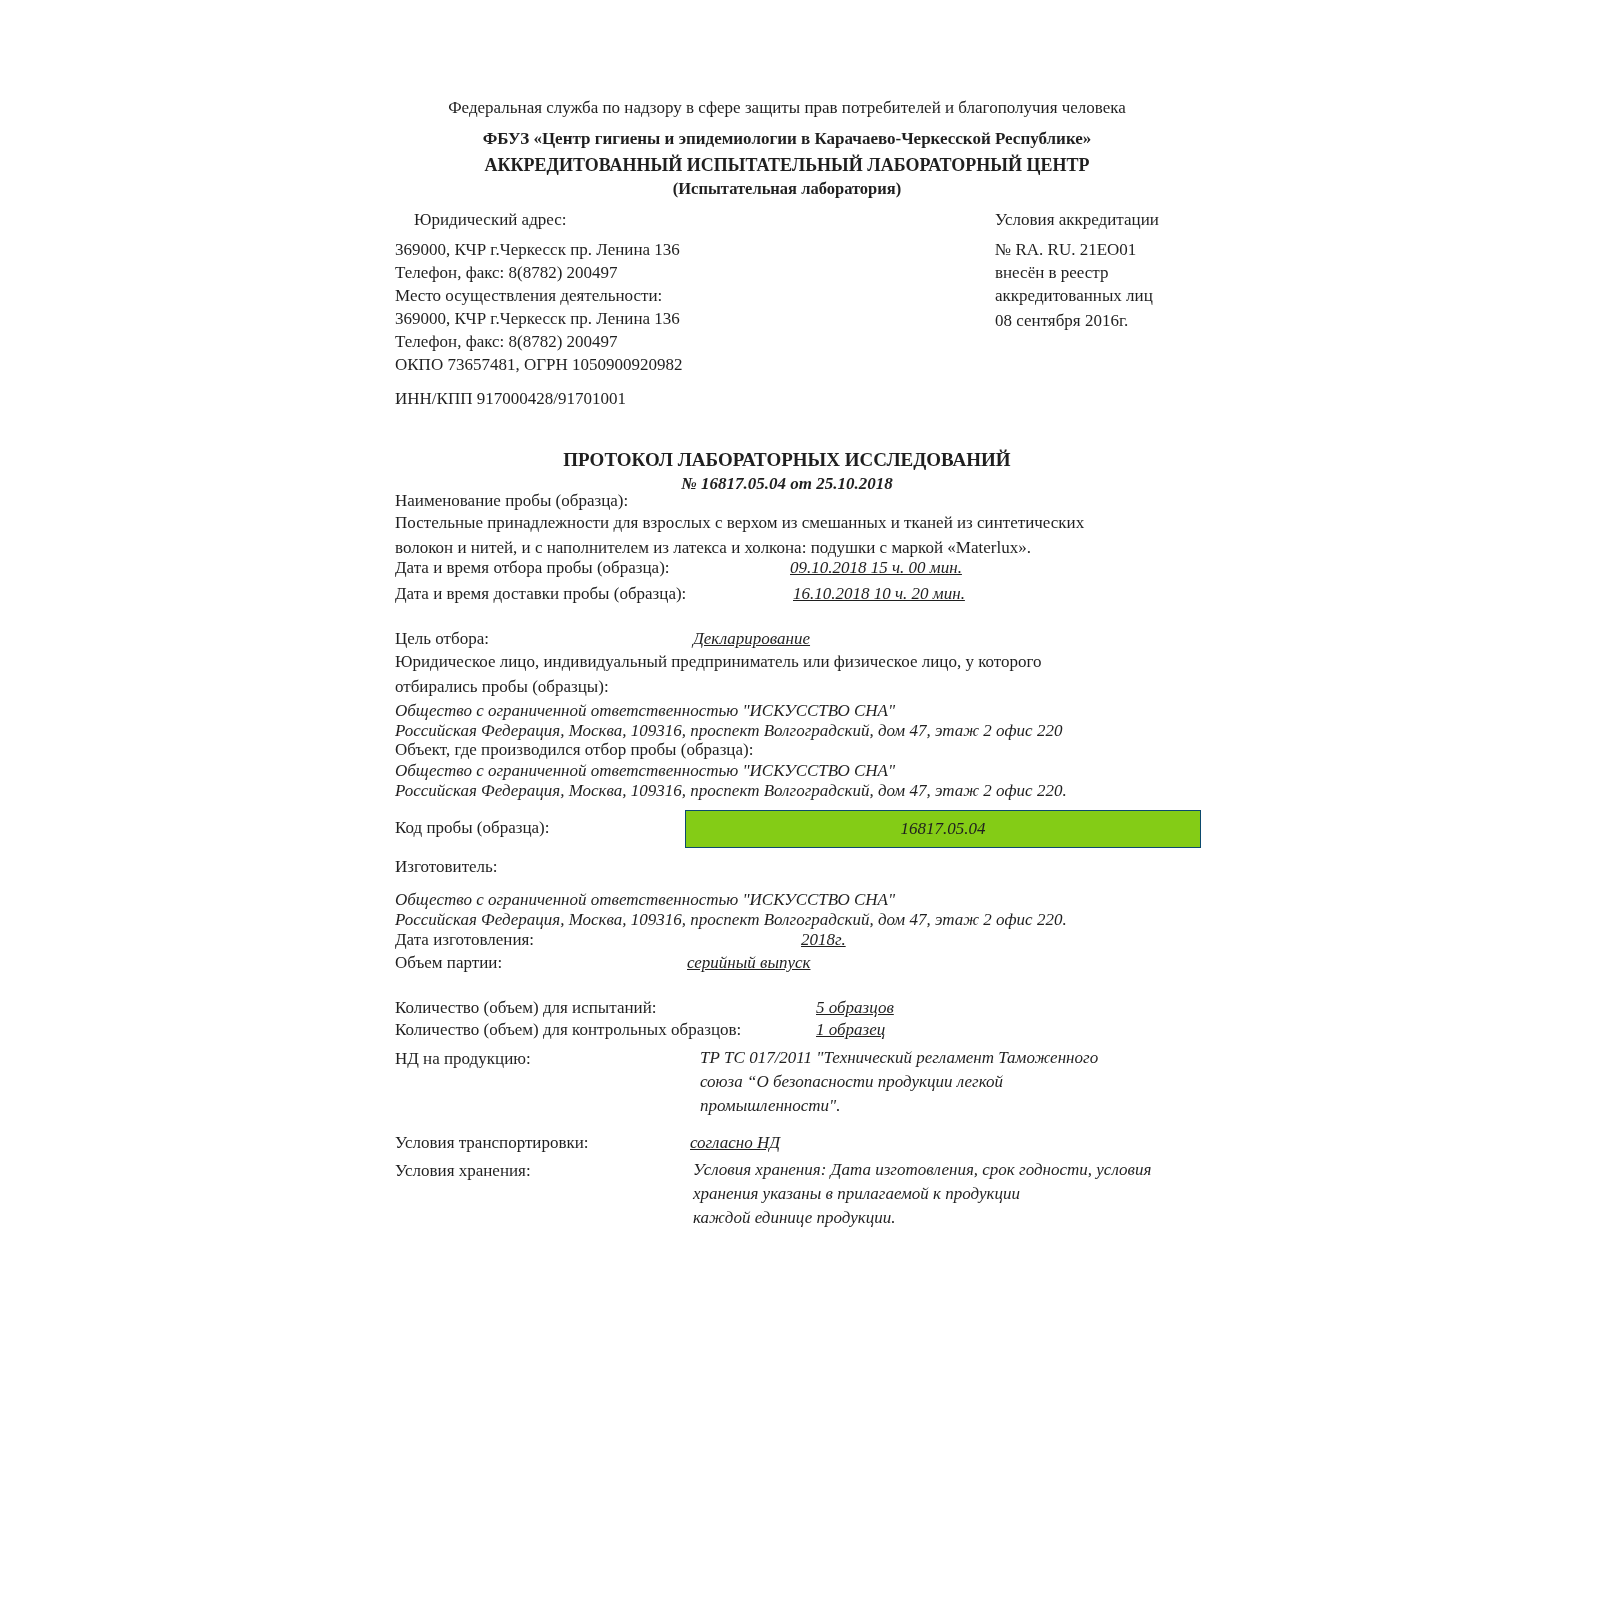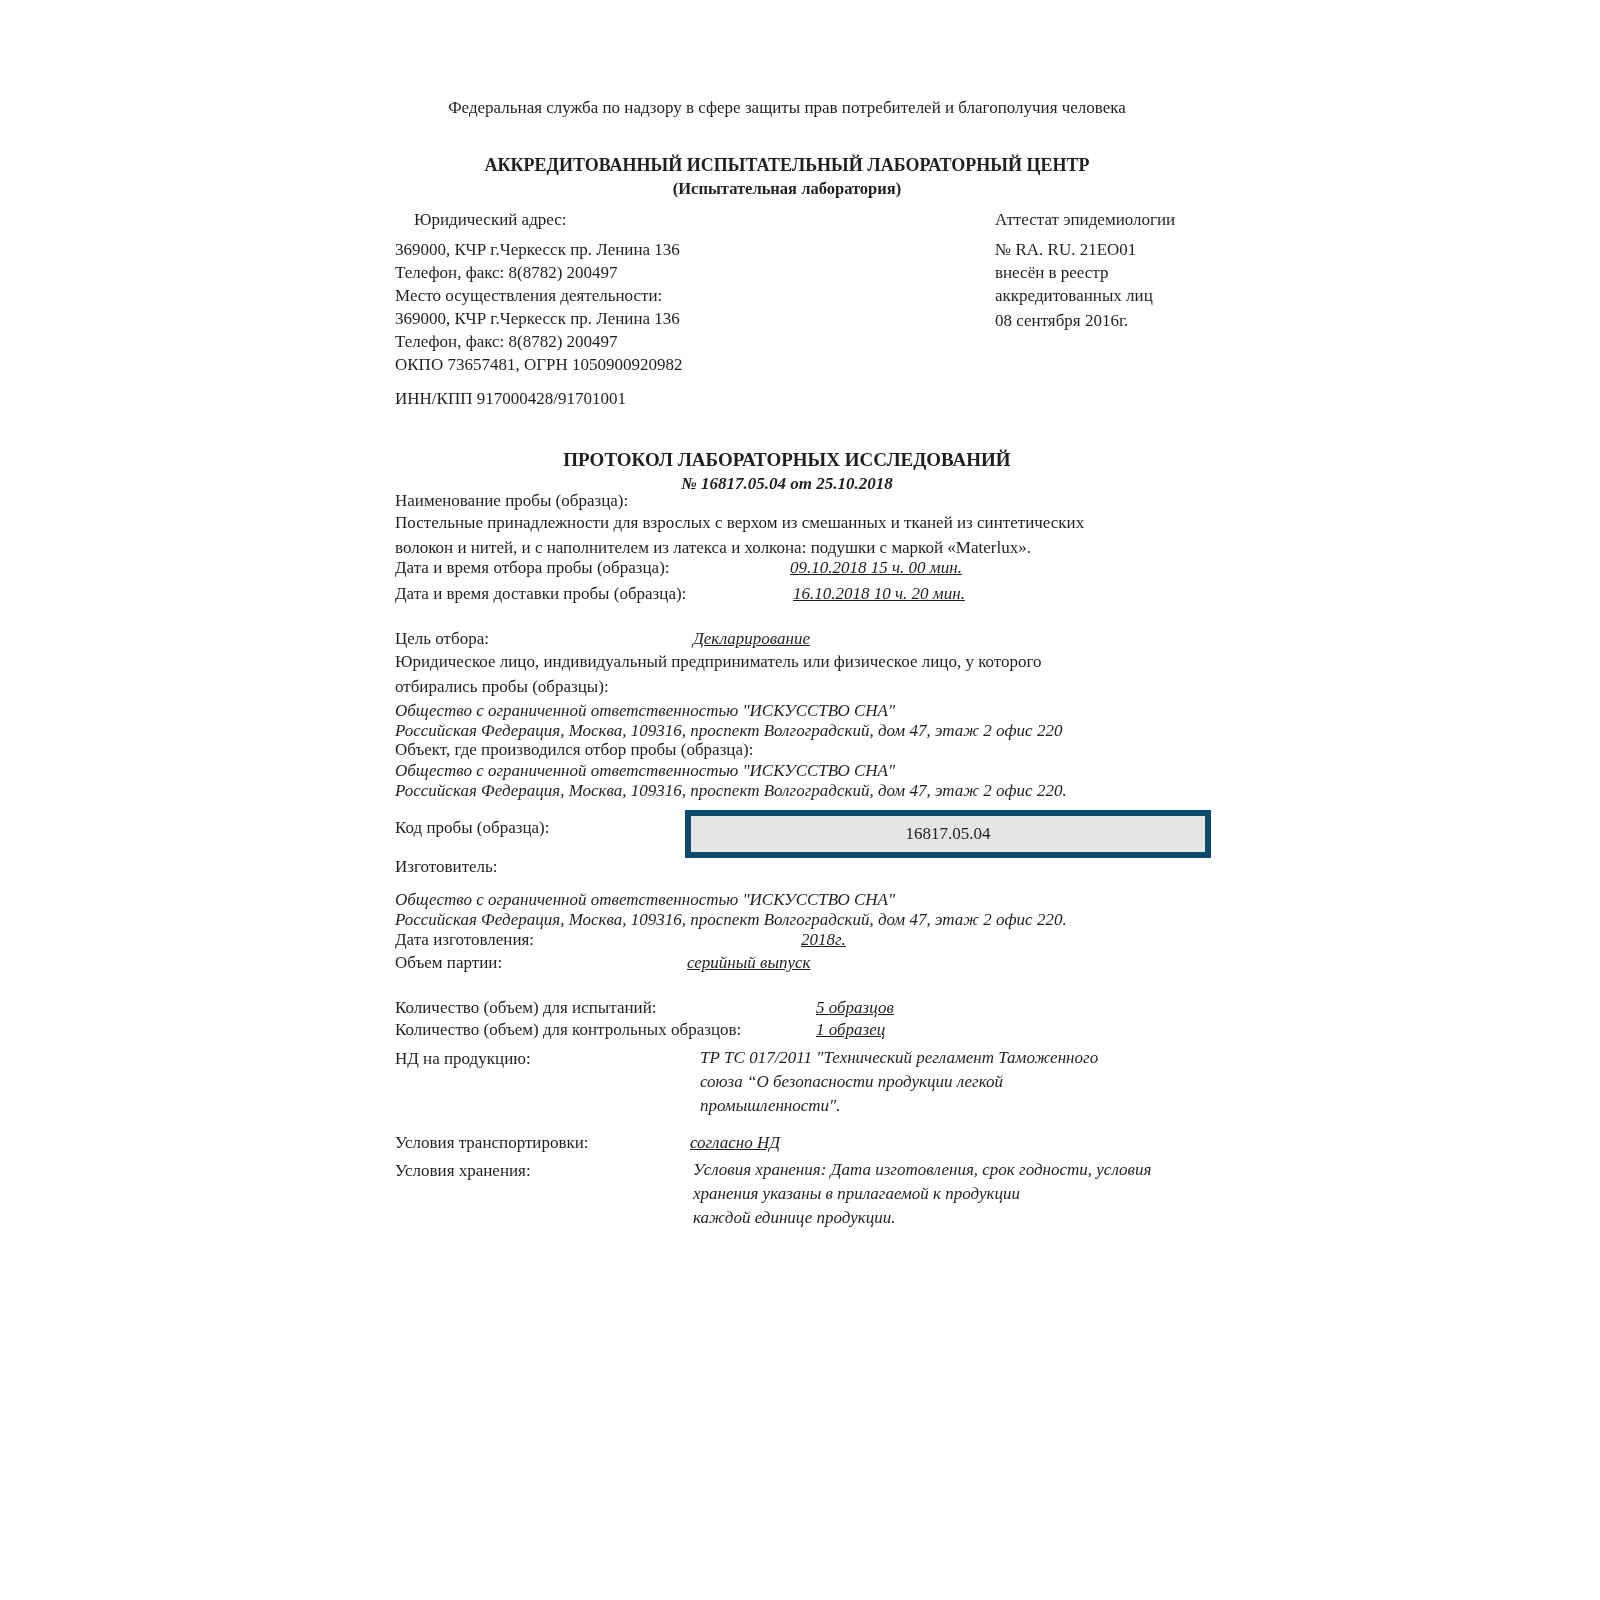--- a/index.html
+++ b/index.html
@@ -17,44 +17,45 @@
   .b{font-weight:bold;}
   .i{font-style:italic;}
   .sz18{font-size:18px;}
   .sz19{font-size:19px;}
   .sz16{font-size:16.5px;}
   .val{position:absolute;font-style:italic;white-space:nowrap;font-size:17px;line-height:22px;text-decoration:underline;}
   .valblock{position:absolute;font-style:italic;font-size:17px;}
   .valblock div{white-space:nowrap;line-height:24px;}
   .code-box{
     position:absolute;left:290px;top:810px;width:514px;height:36px;
-    border:6px solid #0c4a6e;background:#e5e5e5;
+    border:1px solid #0c4a6e;background:#84cc16;
     text-align:center;line-height:36px;
-    font-size:17px;
+    font-style:italic;font-size:17px;
   }
 </style>
 </head>
 <body>
 
 <div class="doc">
 
   <div class="ln centered" style="top:97px">Федеральная служба по надзору в сфере защиты прав потребителей и благополучия человека</div>
+  <div class="ln centered b" style="top:128px">ФБУЗ «Центр гигиены и эпидемиологии в Карачаево-Черкесской Республике»</div>
   <div class="ln centered b sz18" style="top:154px">АККРЕДИТОВАННЫЙ ИСПЫТАТЕЛЬНЫЙ ЛАБОРАТОРНЫЙ ЦЕНТР</div>
   <div class="ln centered b sz16" style="top:178px">(Испытательная лаборатория)</div>
 
   <div class="ln" style="top:209px;left:19px">Юридический адрес:</div>
   <div class="ln" style="top:239px">369000, КЧР г.Черкесск пр. Ленина 136</div>
   <div class="ln" style="top:262px">Телефон, факс: 8(8782) 200497</div>
   <div class="ln" style="top:285px">Место осуществления деятельности:</div>
   <div class="ln" style="top:308px">369000, КЧР г.Черкесск пр. Ленина 136</div>
   <div class="ln" style="top:331px">Телефон, факс: 8(8782) 200497</div>
   <div class="ln" style="top:354px">ОКПО 73657481, ОГРН 1050900920982</div>
   <div class="ln" style="top:388px">ИНН/КПП 917000428/91701001</div>
 
-  <div class="ln" style="top:209px;left:600px">Аттестат эпидемиологии</div>
+  <div class="ln" style="top:209px;left:600px">Условия аккредитации</div>
   <div class="ln" style="top:239px;left:600px">№ RA. RU. 21ЕО01</div>
   <div class="ln" style="top:262px;left:600px">внесён в реестр</div>
   <div class="ln" style="top:285px;left:600px">аккредитованных лиц</div>
   <div class="ln" style="top:310px;left:600px">08 сентября 2016г.</div>
 
   <div class="ln centered b sz19" style="top:449px">ПРОТОКОЛ ЛАБОРАТОРНЫХ ИССЛЕДОВАНИЙ</div>
   <div class="ln centered b i" style="top:473px">№  16817.05.04 от 25.10.2018</div>
 
   <div class="ln" style="top:490px">Наименование пробы (образца):</div>
   <div class="ln" style="top:512px">Постельные принадлежности для взрослых с верхом из смешанных и  тканей из синтетических</div>

